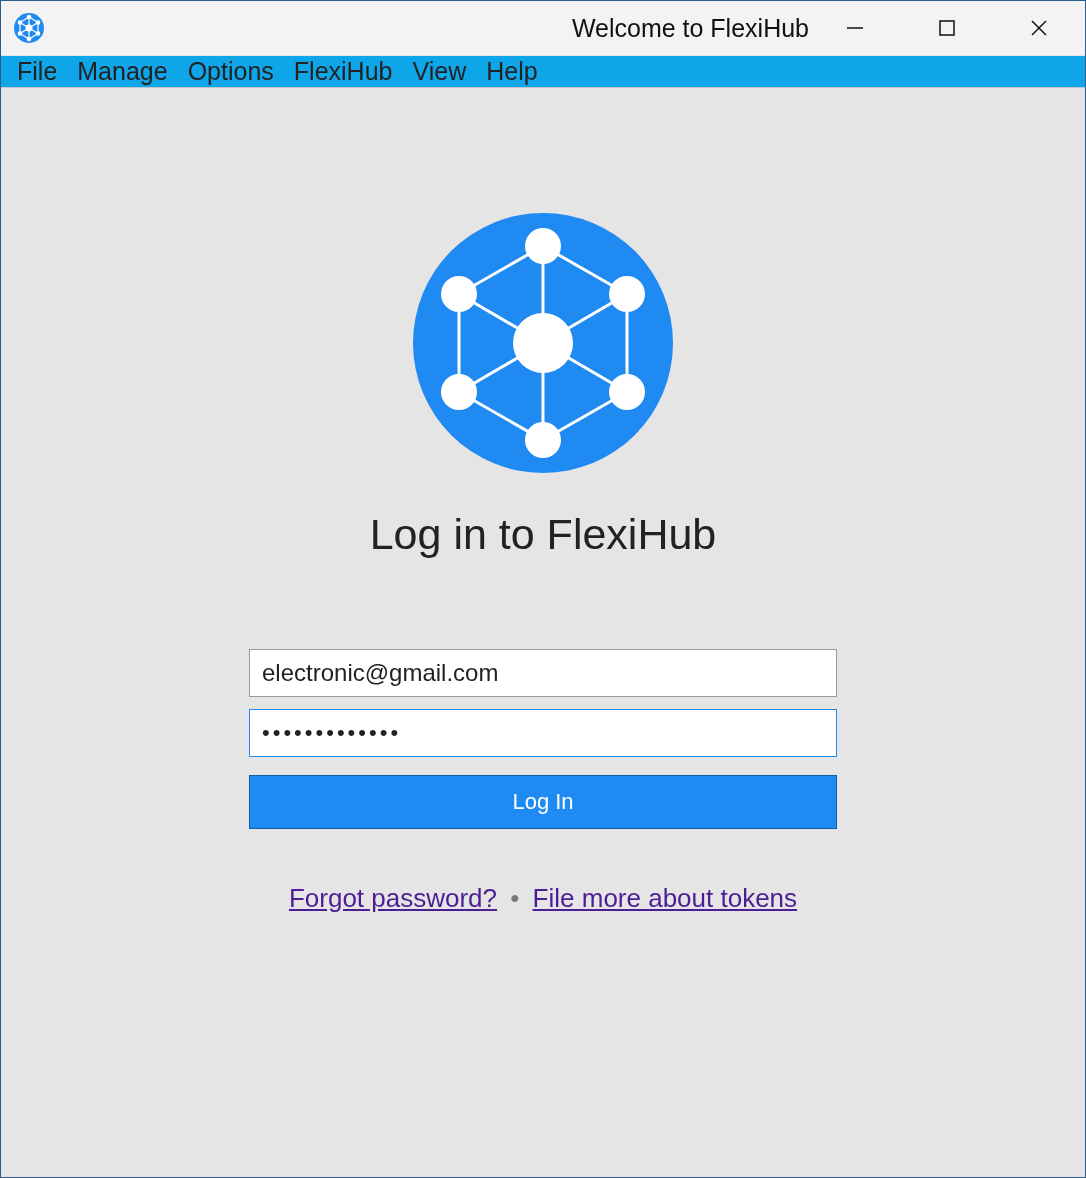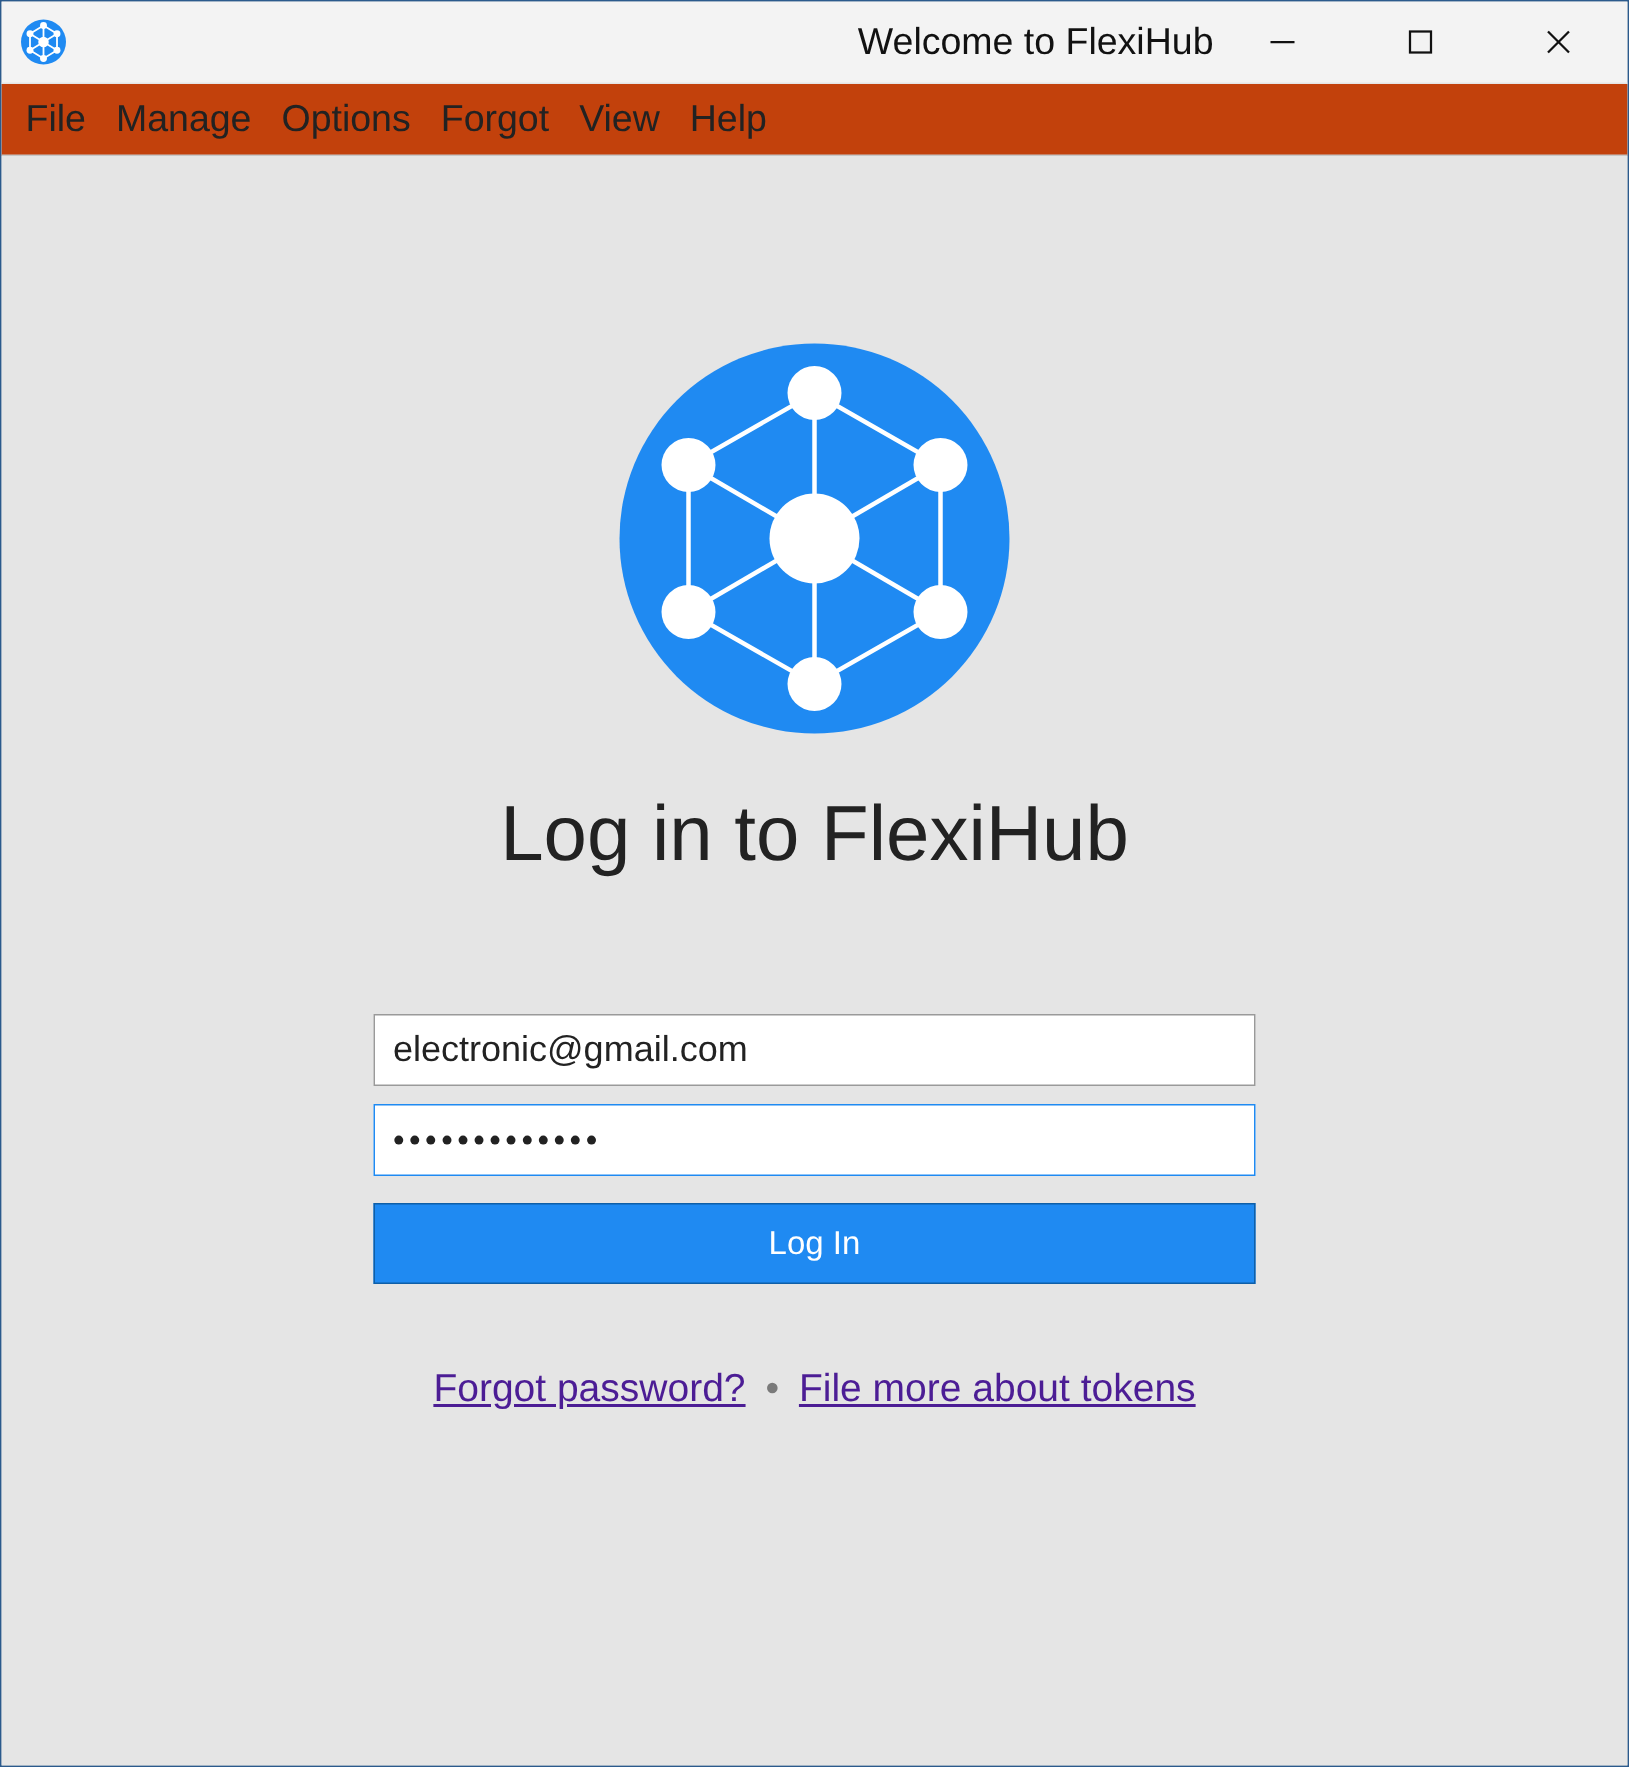--- a/index.html
+++ b/index.html
@@ -45,22 +45,22 @@
     align-items: center;
     justify-content: center;
     font-size: 18px;
     background: transparent;
     border: none;
   }
   .win-btn svg { display: block; }
 
   
   .menubar {
-    height: 48px;
-    background: #c2410c;
+    height: 32px;
+    background: #0ea5e9;
     display: flex;
     align-items: center;
     padding-left: 8px;
     border-bottom: 1px solid #c6c6c6;
     gap: 4px;
   }
   .menu-item {
     font-size: 25px;
     color: #222;
     padding: 2px 8px;
@@ -75,21 +75,21 @@
     flex-direction: column;
     align-items: center;
     padding-top: 120px;
   }
   .big-logo {
     width: 270px;
     height: 270px;
   }
   .heading {
     margin-top: 32px;
-    font-size: 52px;
+    font-size: 43px;
     font-weight: 400;
     color: #222;
   }
 
   .form {
     margin-top: 90px;
     width: 588px;
     display: flex;
     flex-direction: column;
     gap: 12px;
@@ -178,21 +178,21 @@
         <line x1="17" y1="3" x2="3" y2="17" stroke="#111" stroke-width="1.5"></line>
       </svg>
     </button>
   </div>
 </div>
 
 <div class="menubar">
   <div class="menu-item">File</div>
   <div class="menu-item">Manage</div>
   <div class="menu-item">Options</div>
-  <div class="menu-item">Forgot</div>
+  <div class="menu-item">FlexiHub</div>
   <div class="menu-item">View</div>
   <div class="menu-item">Help</div>
 </div>
 
 <div class="main">
   <div class="big-logo">
     <svg viewBox="0 0 270 270" width="270" height="270">
       <circle cx="135" cy="135" r="130" fill="#1f8af2"></circle>
       <g stroke="#fff" stroke-width="3" fill="none">
         <polygon points="135,38 219,86 219,184 135,232 51,184 51,86"></polygon>

